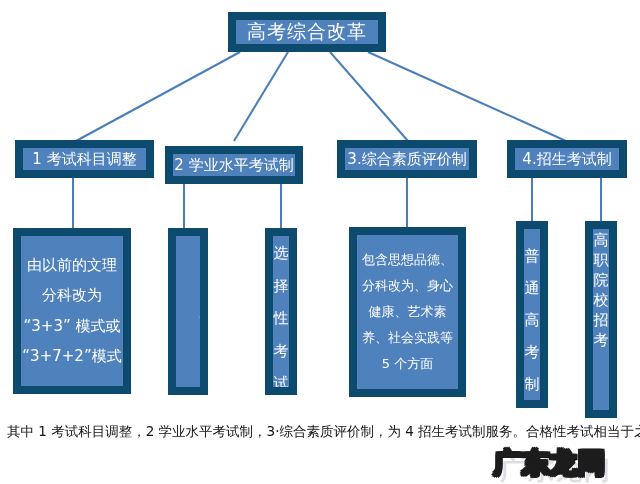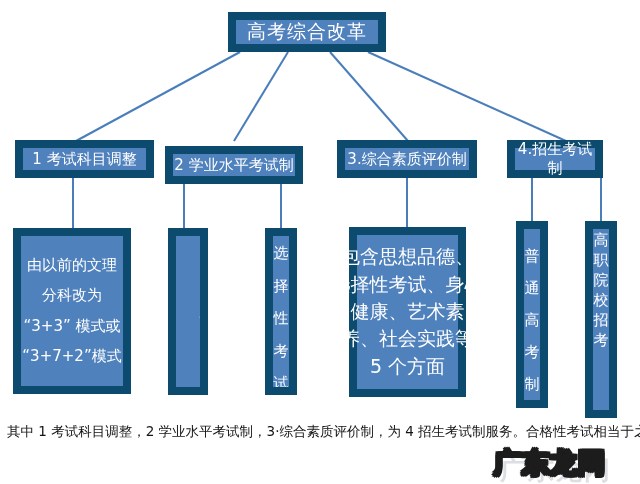--- a/index.html
+++ b/index.html
@@ -24,29 +24,29 @@
     display: flex;
     align-items: center;
     justify-content: center;
     text-align: center;
   }
   .box.root   { left: 228px; top: 12px;  width: 158px; height: 40px; font-size: 19px; letter-spacing: 1px; }
   .box.lvl2   { height: 38px; top: 140px; font-size: 15px; }
   .box.b1 { left: 15px;  width: 139px; }
   .box.b2 { left: 165px; width: 138px; margin-top: 6px; }
   .box.b3 { left: 337px; width: 140px; text-align: right; }
-  .box.b4 { left: 507px; width: 96px; }
+  .box.b4 { left: 507px; width: 120px; }
 
   .box.multiline {
     flex-direction: column;
     justify-content: space-evenly;
     padding: 8px 3px;
   }
   .box.left-detail { left: 13px;  top: 228px; width: 118px; height: 166px; font-size: 15px; }
-  .box.mid-detail  { left: 349px; top: 227px; width: 117px; height: 170px; font-size: 19px; }
+  .box.mid-detail  { left: 349px; top: 227px; width: 117px; height: 170px; font-size: 13px; }
   .box.multiline .line { display: block; white-space: nowrap; }
 
   .box.vert {
     width: 32px;
     font-size: 15px;
     display: block;
     text-align: center;
     word-break: break-all;
     overflow: hidden;
   }
@@ -124,21 +124,21 @@
     <span class="line">分科改为</span>
     <span class="line">“3+3” 模式或</span>
     <span class="line">“3+7+2”模式</span>
   </div>
 
   <div class="box vert vertA">合格性考试</div>
   <div class="box vert vertB">选择性考试</div>
 
   <div class="box multiline mid-detail">
     <span class="line">包含思想品德、</span>
-    <span class="line">选择性考试、身心</span>
+    <span class="line">分科改为、身心</span>
     <span class="line">健康、艺术素</span>
     <span class="line">养、社会实践等</span>
     <span class="line">5 个方面</span>
   </div>
 
   <div class="box vert vertC">普通高考制度</div>
   <div class="box vert vertD">高职院校招考</div>
 
   <div class="caption">其中 1 考试科目调整，2 学业水平考试制，3·综合素质评价制，为 4 招生考试制服务。合格性考试相当于之前的会考。</div>
 

